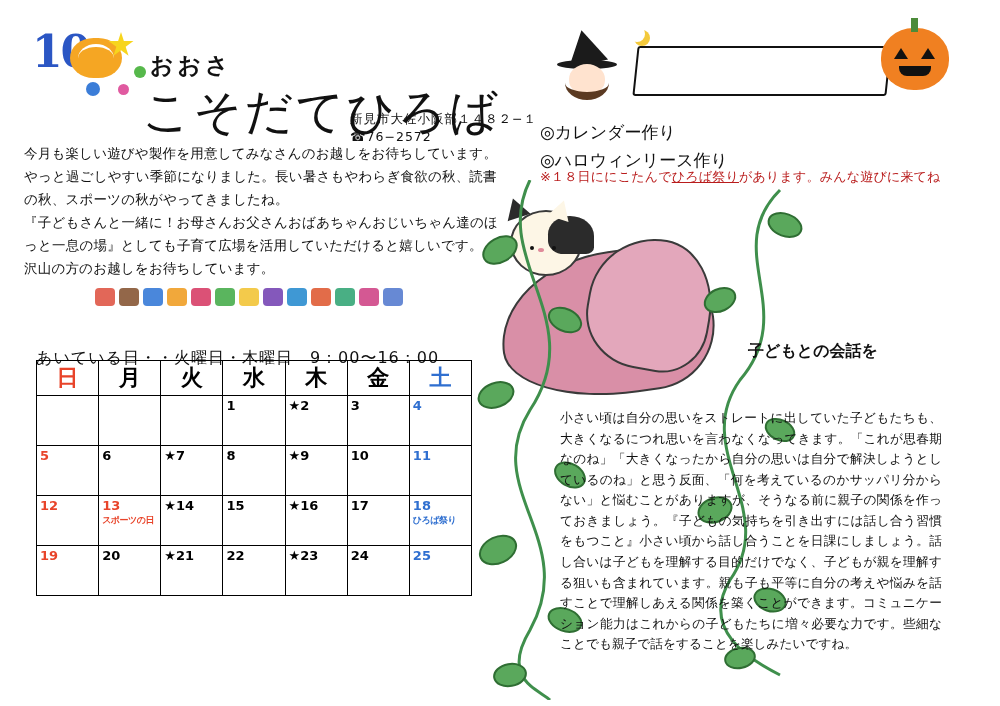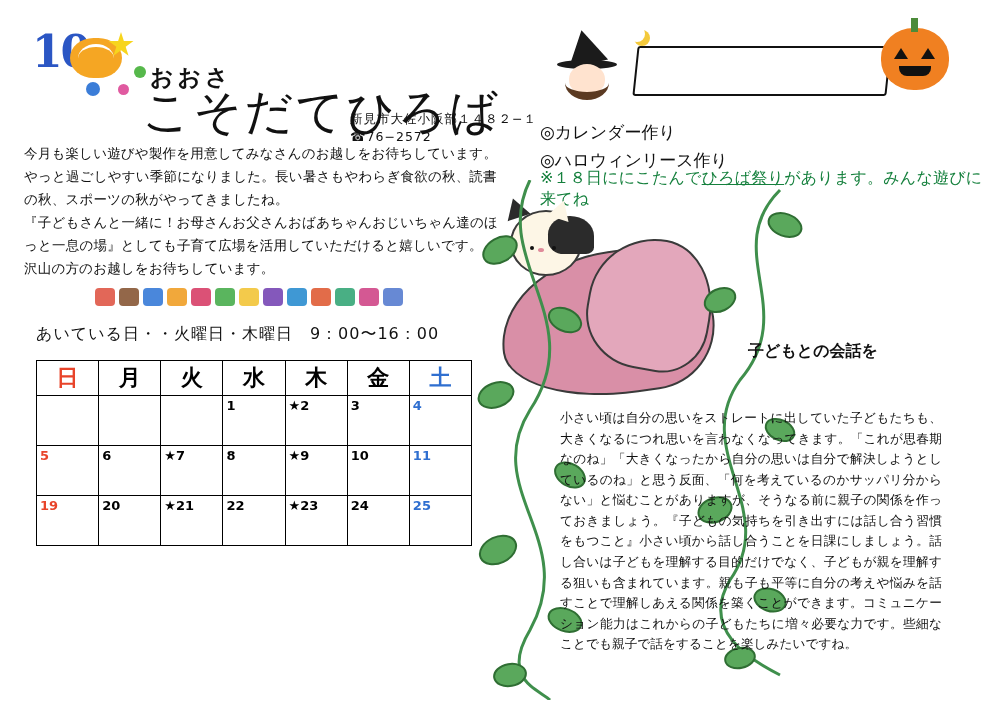--- a/index.html
+++ b/index.html
@@ -31,21 +31,21 @@
   .logo-star{
     position:absolute;left:86px;top:12px;width:26px;height:26px;
     background:#f7d51d;
     clip-path:polygon(50% 0%,61% 35%,98% 35%,68% 57%,79% 91%,50% 70%,21% 91%,32% 57%,2% 35%,39% 35%);
   }
   .logo-dot-g{position:absolute;left:112px;top:46px;width:12px;height:12px;border-radius:50%;background:#56b84b;}
   .logo-dot-b{position:absolute;left:64px;top:62px;width:14px;height:14px;border-radius:50%;background:#3b7dd8;}
   .logo-dot-p{position:absolute;left:96px;top:64px;width:11px;height:11px;border-radius:50%;background:#e05aa0;}
   .osa{
     position:absolute;left:128px;top:30px;
-    font-size:23px;font-weight:bold;letter-spacing:4px;margin-top:12px;
+    font-size:23px;font-weight:bold;letter-spacing:4px;
   }
   .kosodate{
     position:absolute;left:120px;top:60px;
     font-size:48px;font-weight:normal;letter-spacing:2px;
     font-family:"DejaVu Sans","Liberation Sans",sans-serif;
   }
   #address-block{
     left:350px;top:110px;width:210px;text-align:left;
     font-size:12.5px;line-height:1.45;letter-spacing:1px;
   }
@@ -55,21 +55,21 @@
     left:24px;top:142px;width:480px;
     font-size:13.5px;line-height:1.7;letter-spacing:0.2px;
   }
 
   
   #toy-strip{left:95px;top:288px;width:330px;height:22px;display:flex;gap:4px;}
   #toy-strip i{display:block;width:20px;height:18px;border-radius:4px;opacity:.92;}
 
   
   #open-days{
-    left:36px;top:324px;font-size:16px;letter-spacing:1px;
+    left:36px;top:348px;font-size:16px;letter-spacing:1px;
   }
 
   
   #calendar{left:36px;top:360px;width:436px;}
   table.cal{border-collapse:collapse;width:436px;table-layout:fixed;}
   table.cal td,table.cal th{
     border:1px solid #000;height:45px;vertical-align:top;
     padding:2px 3px;font-size:13px;font-weight:bold;
   }
   table.cal th{height:30px;text-align:center;font-size:22px;vertical-align:middle;}
@@ -114,21 +114,21 @@
   .pumpkin:before{
     content:"";position:absolute;left:30px;top:-10px;width:7px;height:14px;background:#4c8b3a;
   }
   .pk-eye{position:absolute;width:0;height:0;border-left:7px solid transparent;border-right:7px solid transparent;border-bottom:11px solid #111;}
   .pk-mouth{position:absolute;left:18px;top:38px;width:32px;height:10px;background:#111;border-radius:0 0 8px 8px;}
   .moon{position:absolute;left:104px;top:4px;width:16px;height:16px;border-radius:50%;box-shadow:5px 4px 0 0 #f3c93b;}
   #notice-list{
     left:540px;top:118px;width:400px;font-size:17px;line-height:1.65;
   }
   #festival-note{
-    left:540px;top:168px;width:445px;font-size:16px;color:#15803d;letter-spacing:0.2px;
+    left:540px;top:168px;width:445px;font-size:13px;color:#b91c1c;letter-spacing:0.2px;
   }
   .ul-red{text-decoration:underline;}
 
   #talk-title{
     left:748px;top:338px;width:230px;font-size:16px;font-weight:bold;line-height:1.6;
   }
   #talk-title .l2{display:block;margin-left:20px;}
   #talk-body{
     left:560px;top:408px;width:382px;font-size:12.7px;line-height:1.62;text-align:justify;
   }
@@ -241,20 +241,29 @@
         <tr>
           <td><span class="sun">5</span></td>
           <td><span class="wk">6</span></td>
           <td><span class="wk">★7</span></td>
           <td><span class="wk">8</span></td>
           <td><span class="wk">★9</span></td>
           <td><span class="wk">10</span></td>
           <td><span class="sat">11</span></td>
         </tr>
         <tr>
+          <td><span class="sun">12</span></td>
+          <td><span class="sun">13</span><span class="cell-note note-red">スポーツの日</span></td>
+          <td><span class="wk">★14</span></td>
+          <td><span class="wk">15</span></td>
+          <td><span class="wk">★16</span></td>
+          <td><span class="wk">17</span></td>
+          <td><span class="sat">18</span><span class="cell-note note-blue">ひろば祭り</span></td>
+        </tr>
+        <tr>
           <td><span class="sun">19</span></td>
           <td><span class="wk">20</span></td>
           <td><span class="wk">★21</span></td>
           <td><span class="wk">22</span></td>
           <td><span class="wk">★23</span></td>
           <td><span class="wk">24</span></td>
           <td><span class="sat">25</span></td>
         </tr>
       </tbody>
   </table>

